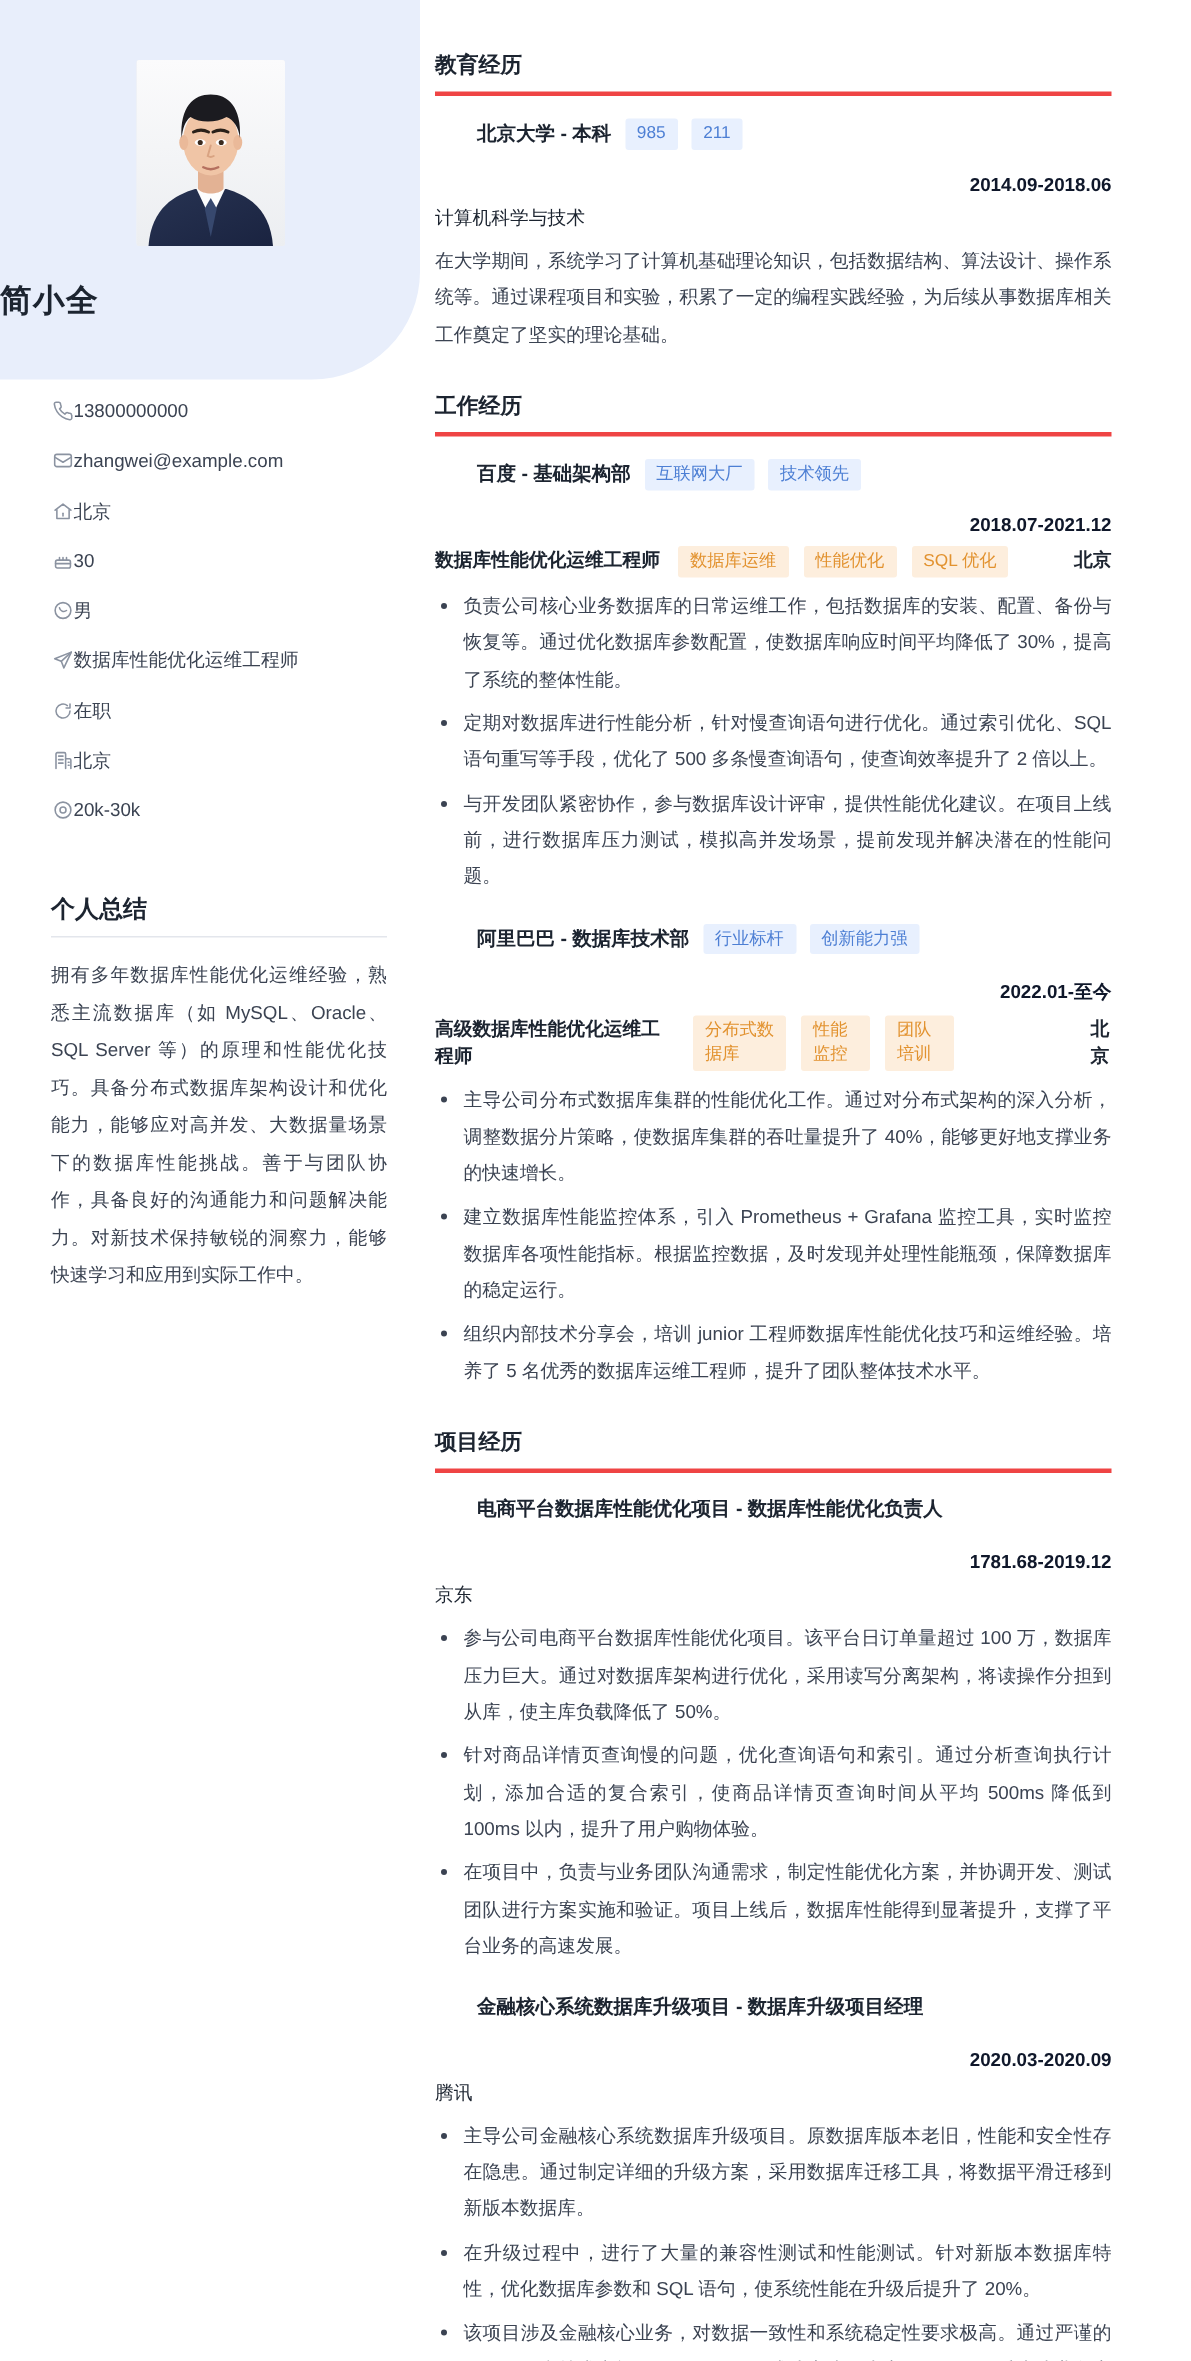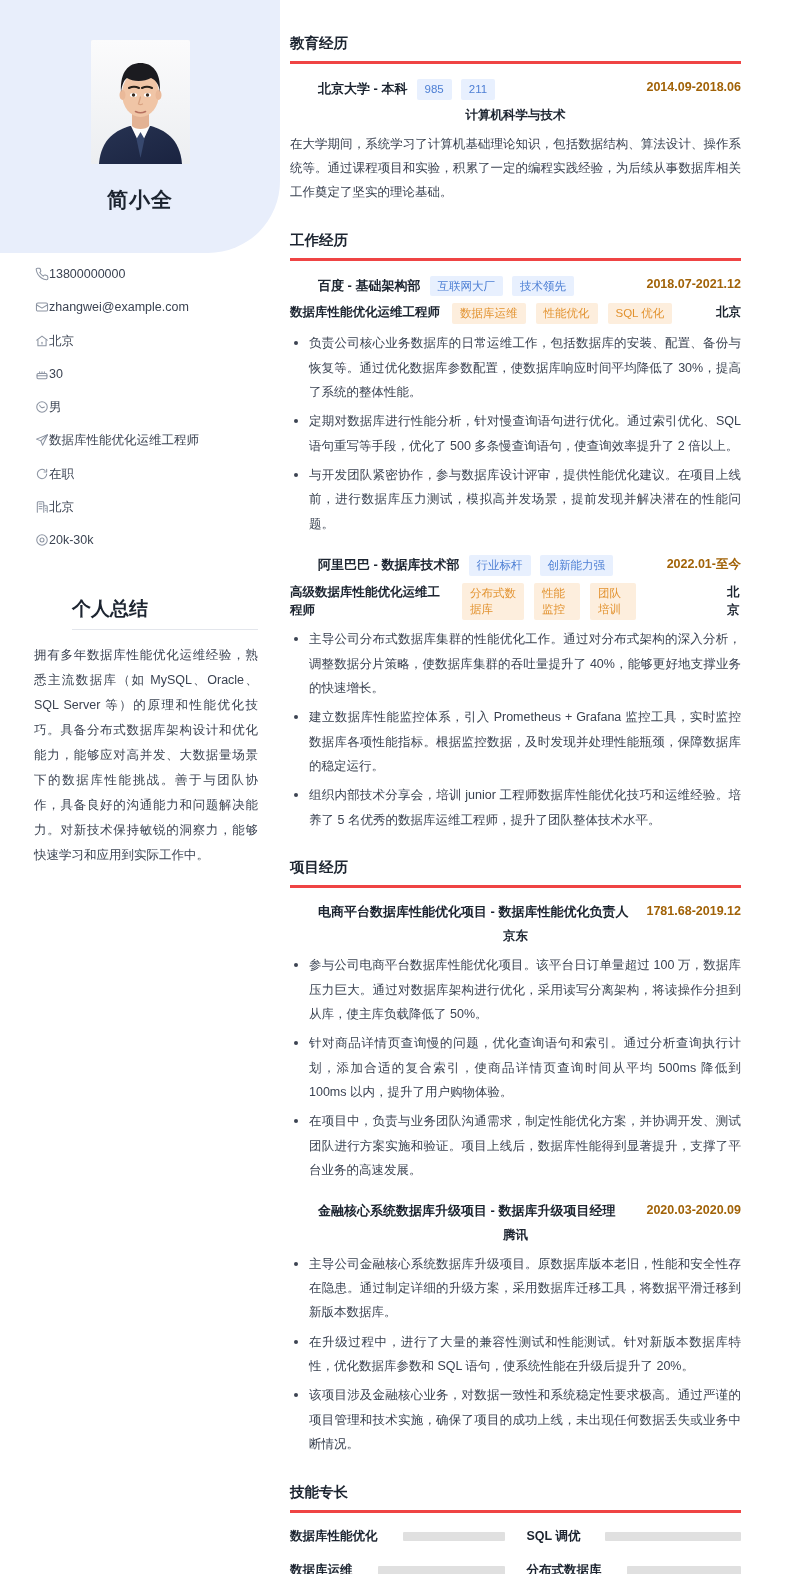--- a/index.html
+++ b/index.html
@@ -41,21 +41,21 @@
     height: 124px;
     border-radius: 2px;
     overflow: hidden;
     background: #f2f2f2;
     position: relative;
   }
   .photo svg { display: block; width: 99px; height: 124px; }
 
   .person-name {
     margin-top: 22px;
-    text-align: center;
+    text-align: left;
     font-size: 21px;
     font-weight: 700;
     color: #1c2430;
     letter-spacing: 1px;
   }
 
   .contact-list {
     margin-top: 52px;
     padding: 0 22px 0 34px;
   }
@@ -71,27 +71,26 @@
     flex: 0 0 15px;
     width: 15px; height: 15px;
     display: inline-flex; align-items: center; justify-content: center;
     color: #8b93a1;
   }
   .contact-row .ico svg { width: 14px; height: 14px; display:block; }
   .contact-row .txt { word-break: break-all; }
 
   .side-section { margin-top: 48px; padding: 0 22px 0 34px; }
   .side-title {
-    font-size: 19px;
+    font-size: 16px;
     font-weight: 700;
     color: #1c2430;
     padding-bottom: 7px;
     border-bottom: 1px solid #e3e6ec;
     margin-bottom: 13px;
-    margin-left: 38px;
   }
   .side-body {
     font-size: 12.5px;
     line-height: 2.0;
     color: #3b4352;
     text-align: justify;
   }
 
   
   .main {
@@ -129,24 +128,25 @@
   }
   .entry-org {
     font-size: 13px;
     font-weight: 700;
     color: #1c2430;
     white-space: nowrap;
   }
   .entry-date {
     font-size: 12.5px;
     font-weight: 700;
-    color: #a16207;
+    color: #0f172a;
     white-space: nowrap;
     flex: 0 0 auto;
     padding-top: 1px;
+    margin-top: 36px;
   }
 
   .tag-blue {
     display: inline-block;
     background: #e8f0fe;
     color: #4d7fd4;
     font-size: 11.5px;
     padding: 2px 8px;
     border-radius: 2px;
     line-height: 1.45;
@@ -186,24 +186,23 @@
     font-size: 12.5px;
     font-weight: 700;
     color: #1c2430;
     flex: 0 0 auto;
     line-height: 1.45;
   }
   .role-tags { display: flex; gap: 10px; flex-wrap: nowrap; min-width: 0; }
 
   .entry-sub {
     font-size: 12.5px;
-    font-weight: 700;
+    font-weight: 400;
     color: #1c2430;
     margin-bottom: 8px;
-    text-align: center;
   }
 
   .desc-plain {
     font-size: 12.5px;
     line-height: 1.95;
     color: #3b4352;
     text-align: justify;
   }
 
   ul.bullets { list-style: none; margin: 0; padding: 0; }

